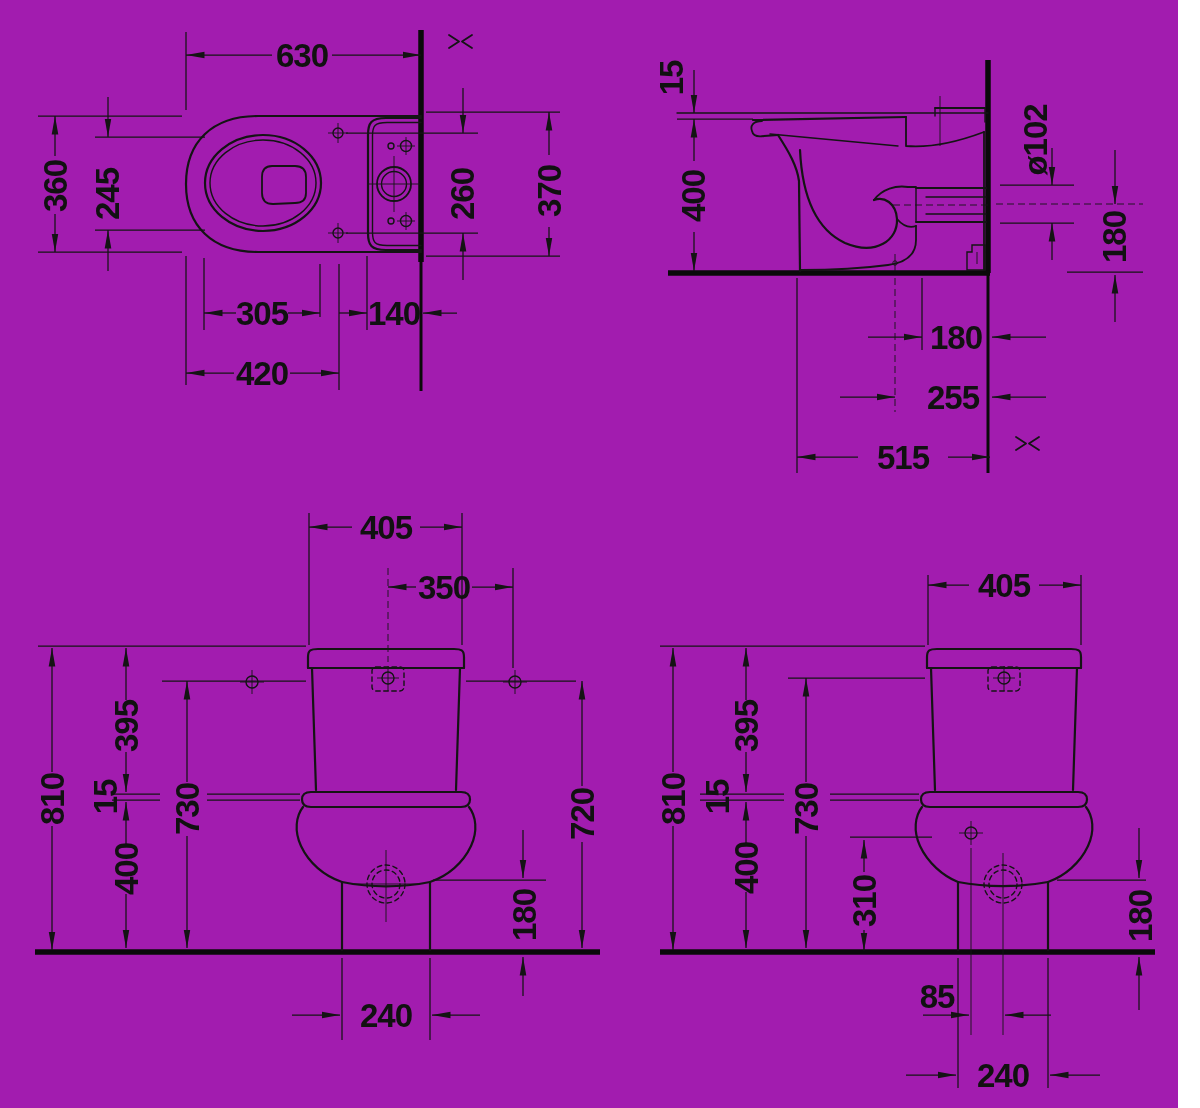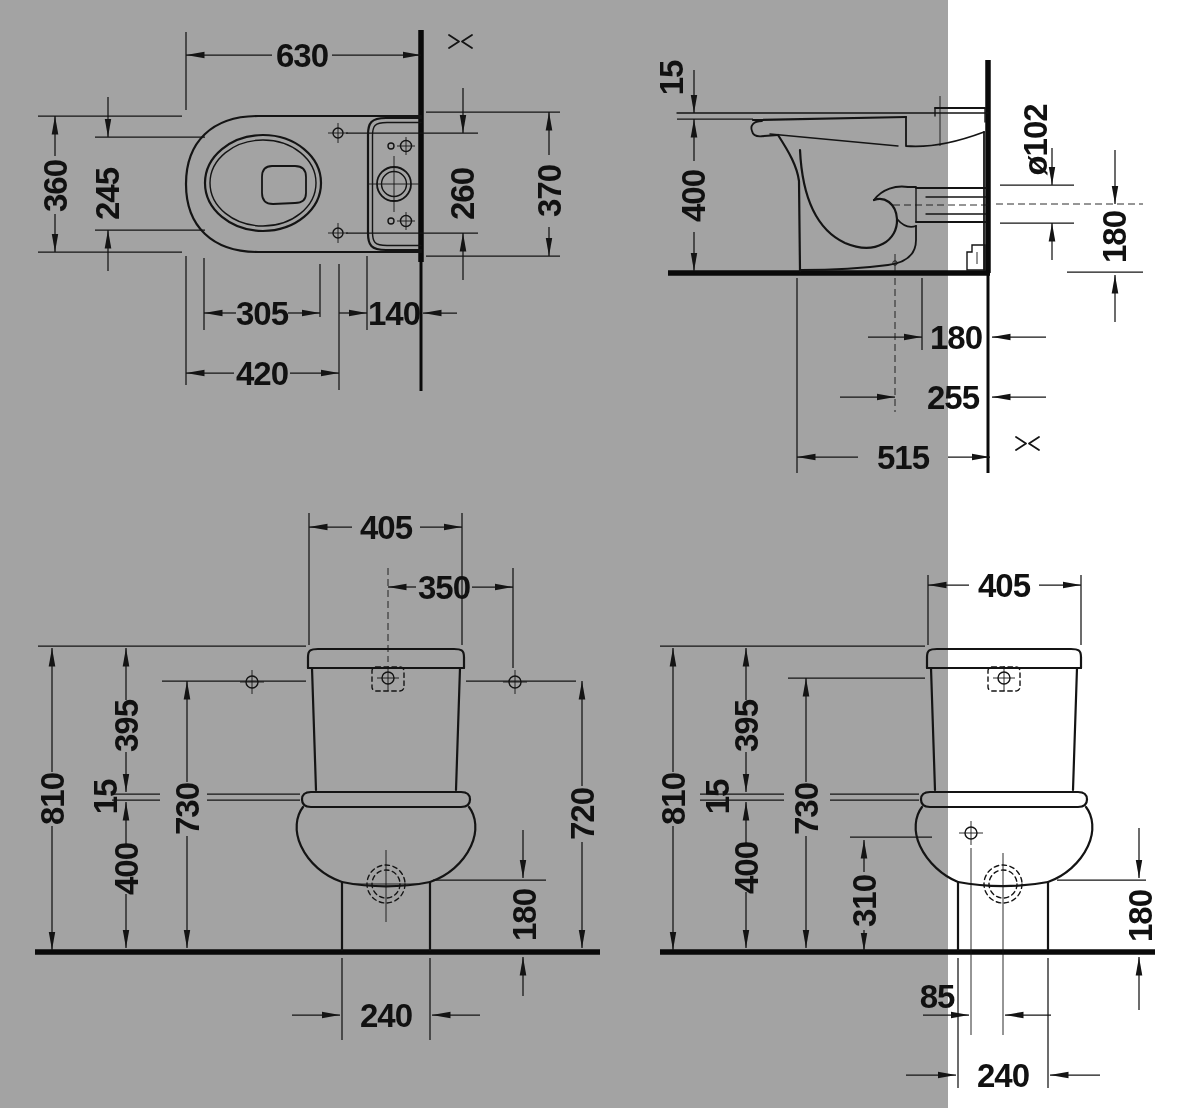--- a/index.html
+++ b/index.html
@@ -1,16 +1,16 @@
 <!DOCTYPE html>
 <html><head>
 <meta charset="utf-8">
 <style>
   html,body{margin:0;padding:0;background:#ffffff;}
-  .page{width:948px;height:1108px;background:#a3a3a3;position:relative;font-family:"Liberation Sans",sans-serif;}
+  .page{width:1178px;height:1108px;background:#a21caf;position:relative;font-family:"Liberation Sans",sans-serif;}
   svg{display:block;}
   .o{stroke:#141414;fill:none;stroke-width:2.2;stroke-linecap:round;stroke-linejoin:round}
   .m{stroke:#141414;fill:none;stroke-width:1.8;stroke-linecap:round;stroke-linejoin:round}
   .t{stroke:#141414;fill:none;stroke-width:1.4;stroke-linecap:round}
   .x{stroke:#141414;fill:none;stroke-width:1.25;stroke-linecap:butt}
   .c{stroke:#141414;fill:none;stroke-width:0.9;stroke-linecap:butt}
   .w{stroke:#0a0a0a;fill:none;stroke-width:5.5;stroke-linecap:butt}
   .w2{stroke:#0a0a0a;fill:none;stroke-width:3;stroke-linecap:butt}
   .dsh{stroke-dasharray:7 4}
   .dsh2{stroke-dasharray:4.5 3.5}

